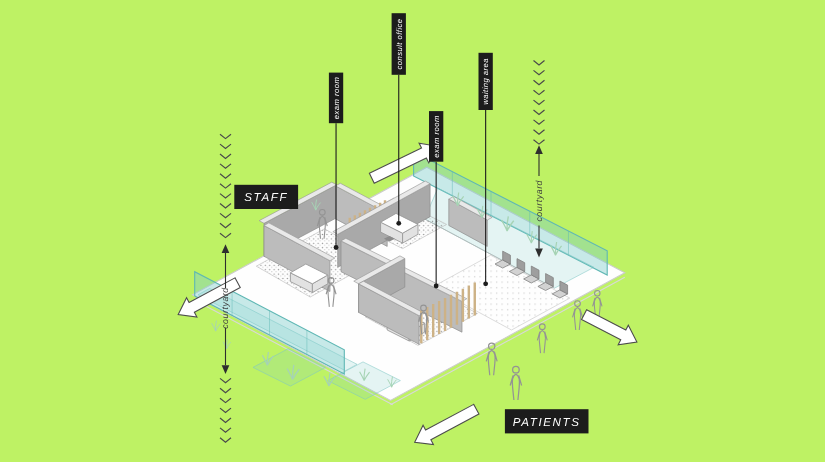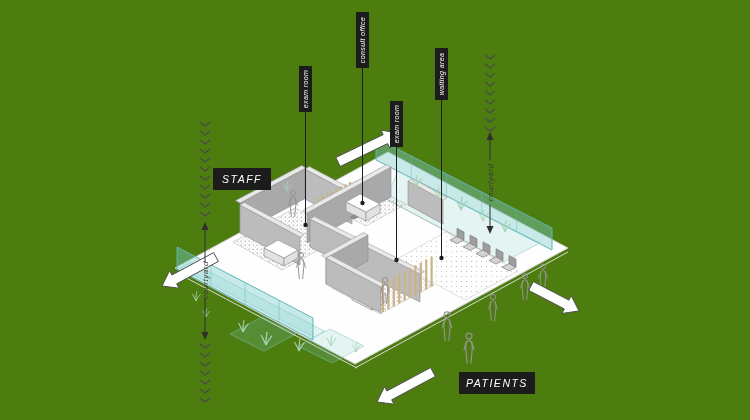--- a/index.html
+++ b/index.html
@@ -1,16 +1,16 @@
 <!DOCTYPE html>
 <html><head>
 <meta charset="utf-8">
 <style>
   html,body{margin:0;padding:0;background:#ffffff;}
-  .stage{position:relative;width:750px;height:420px;background:#4d7c0f;overflow:hidden;}
+  .stage{position:relative;width:750px;height:420px;background:#bef264;overflow:hidden;}
   svg{display:block;}
   .plate{fill:#fefefe;stroke:#cccccc;stroke-width:1;}
   .plate-edge{stroke:#d8d8d8;stroke-width:1;fill:none;}
   .glass{fill:#7dcdca;fill-opacity:.42;stroke:#5fb7b4;stroke-width:1;}
   .glass-mullion{stroke:#5fb7b4;stroke-width:.6;opacity:.7;}
   .glass-floor{fill:#7dcdca;fill-opacity:.2;stroke:#7fc7c4;stroke-width:.5;}
   .inner-line{stroke:#b5b5b5;stroke-width:.8;fill:none;}
   .wall-face-a{fill:#a9a9a9;stroke:#8a8a8a;stroke-width:.6;}
   .wall-face-b{fill:#bcbcbc;stroke:#8a8a8a;stroke-width:.6;}
   .wall-top{fill:#e9e9e9;stroke:#999999;stroke-width:.6;}

